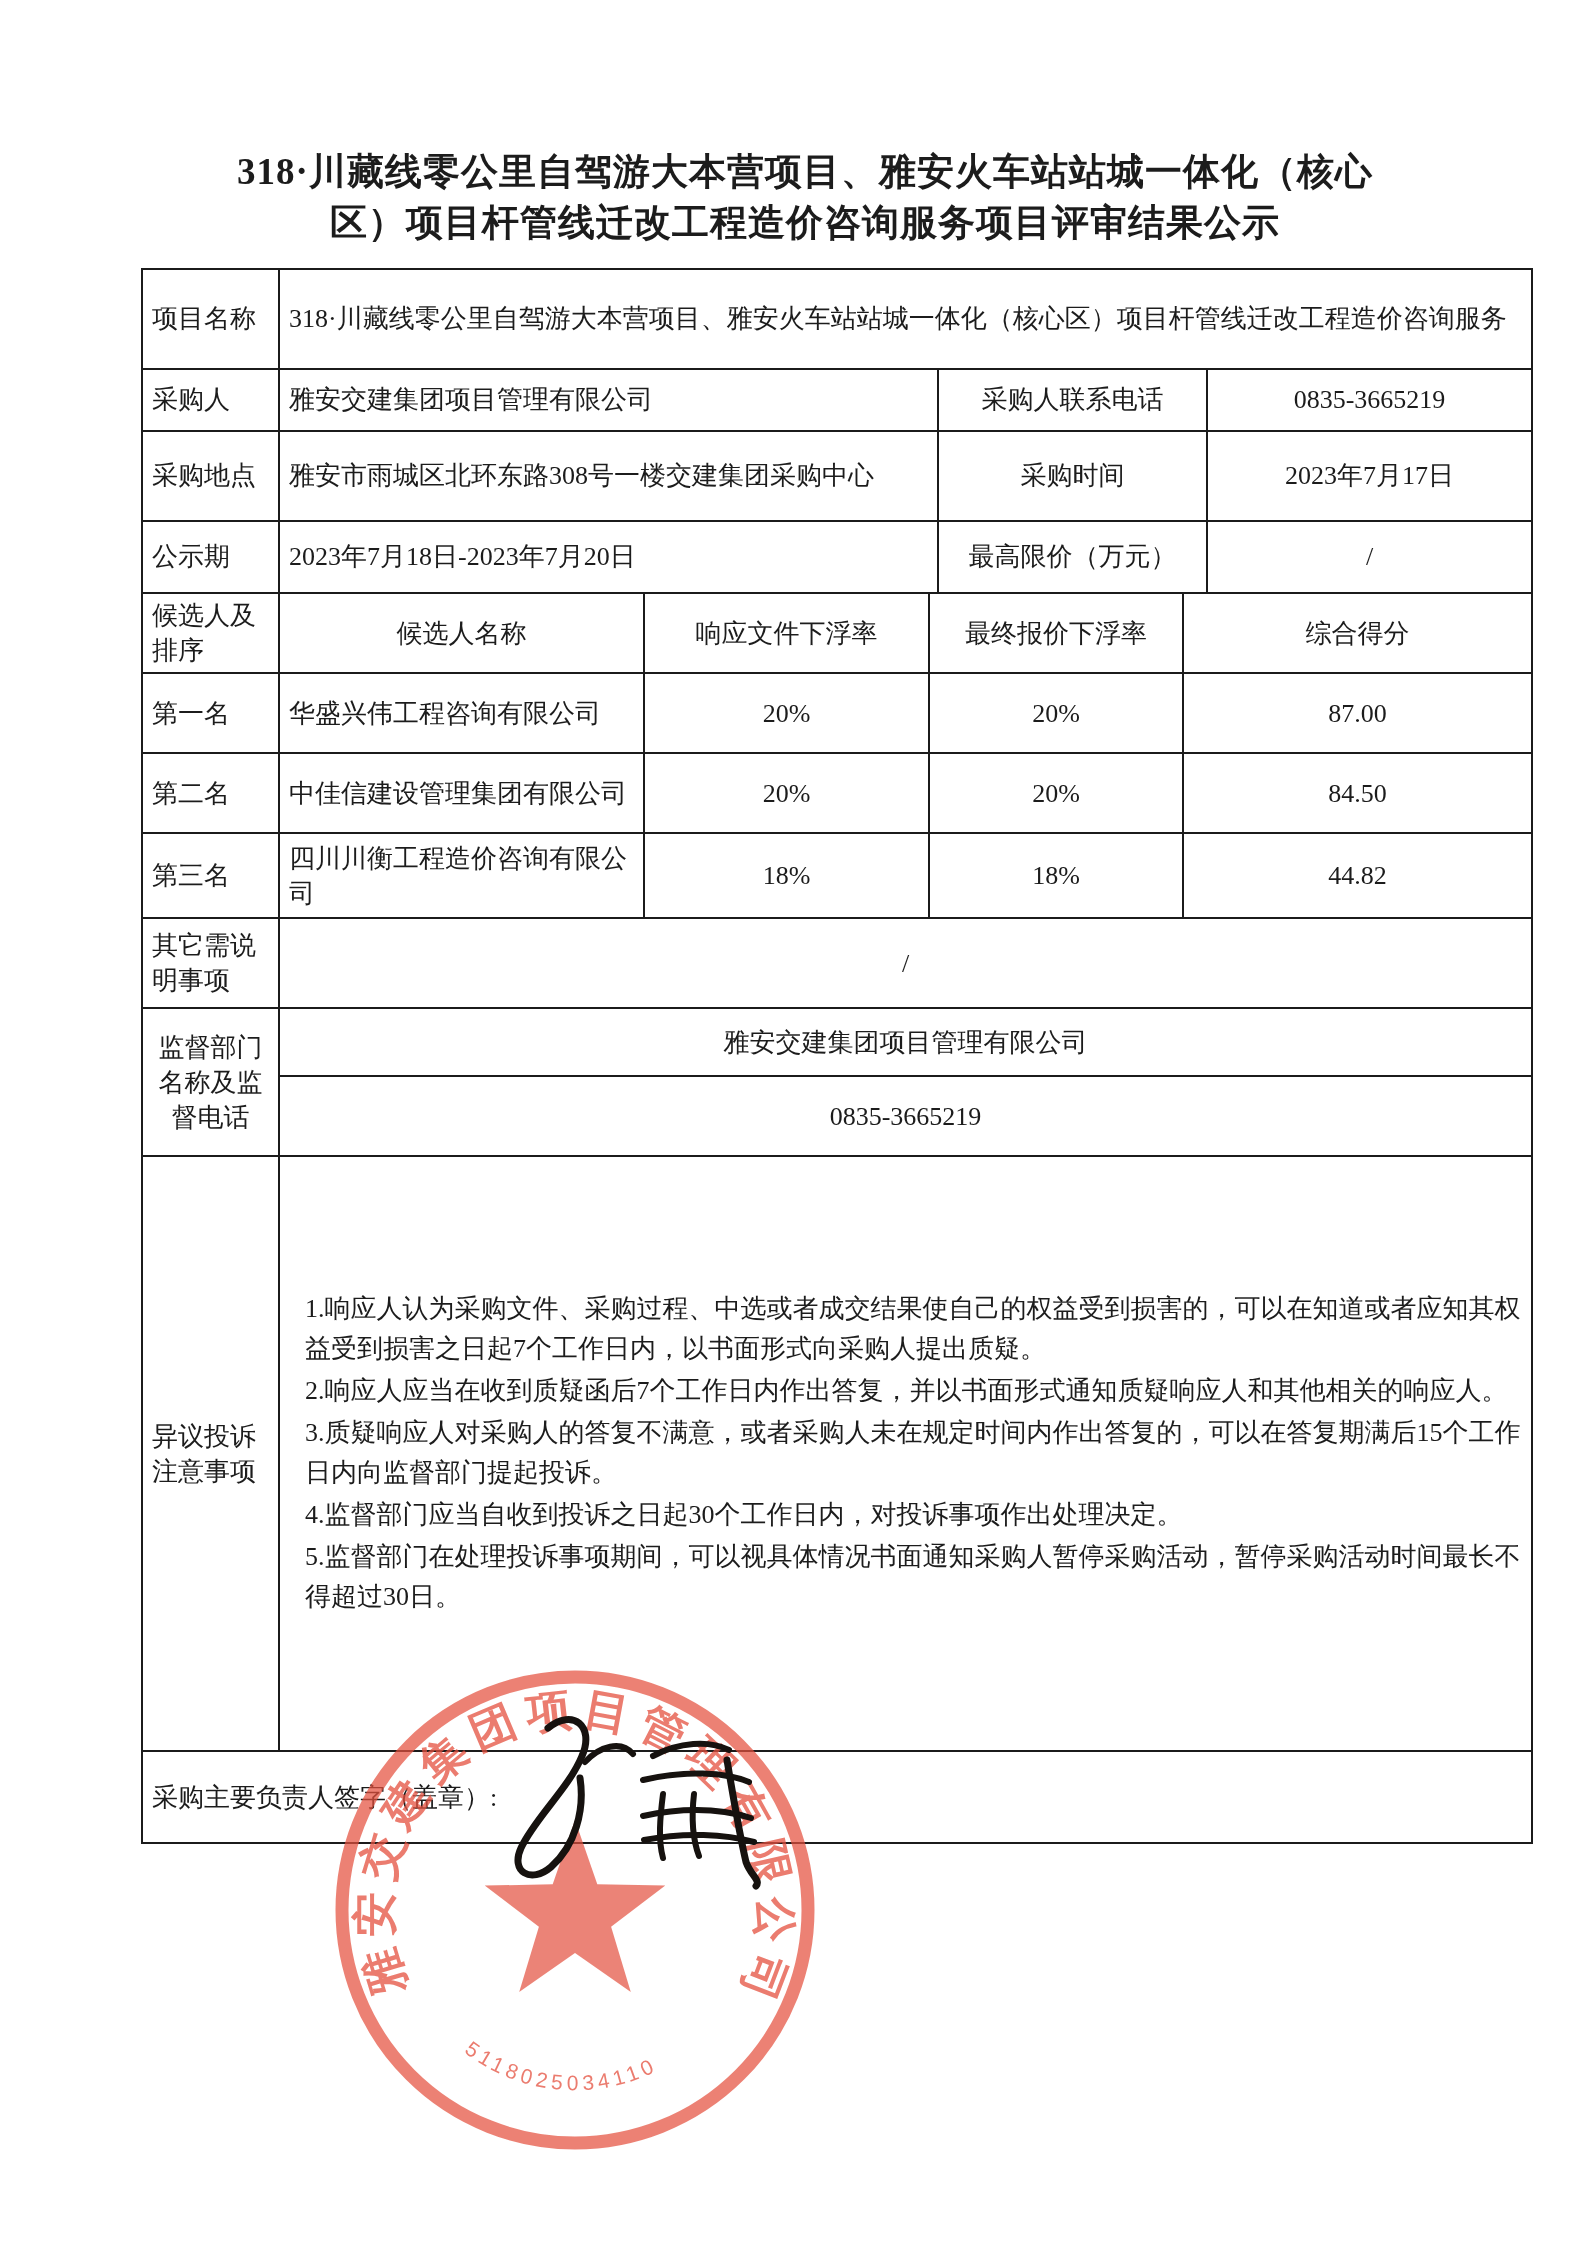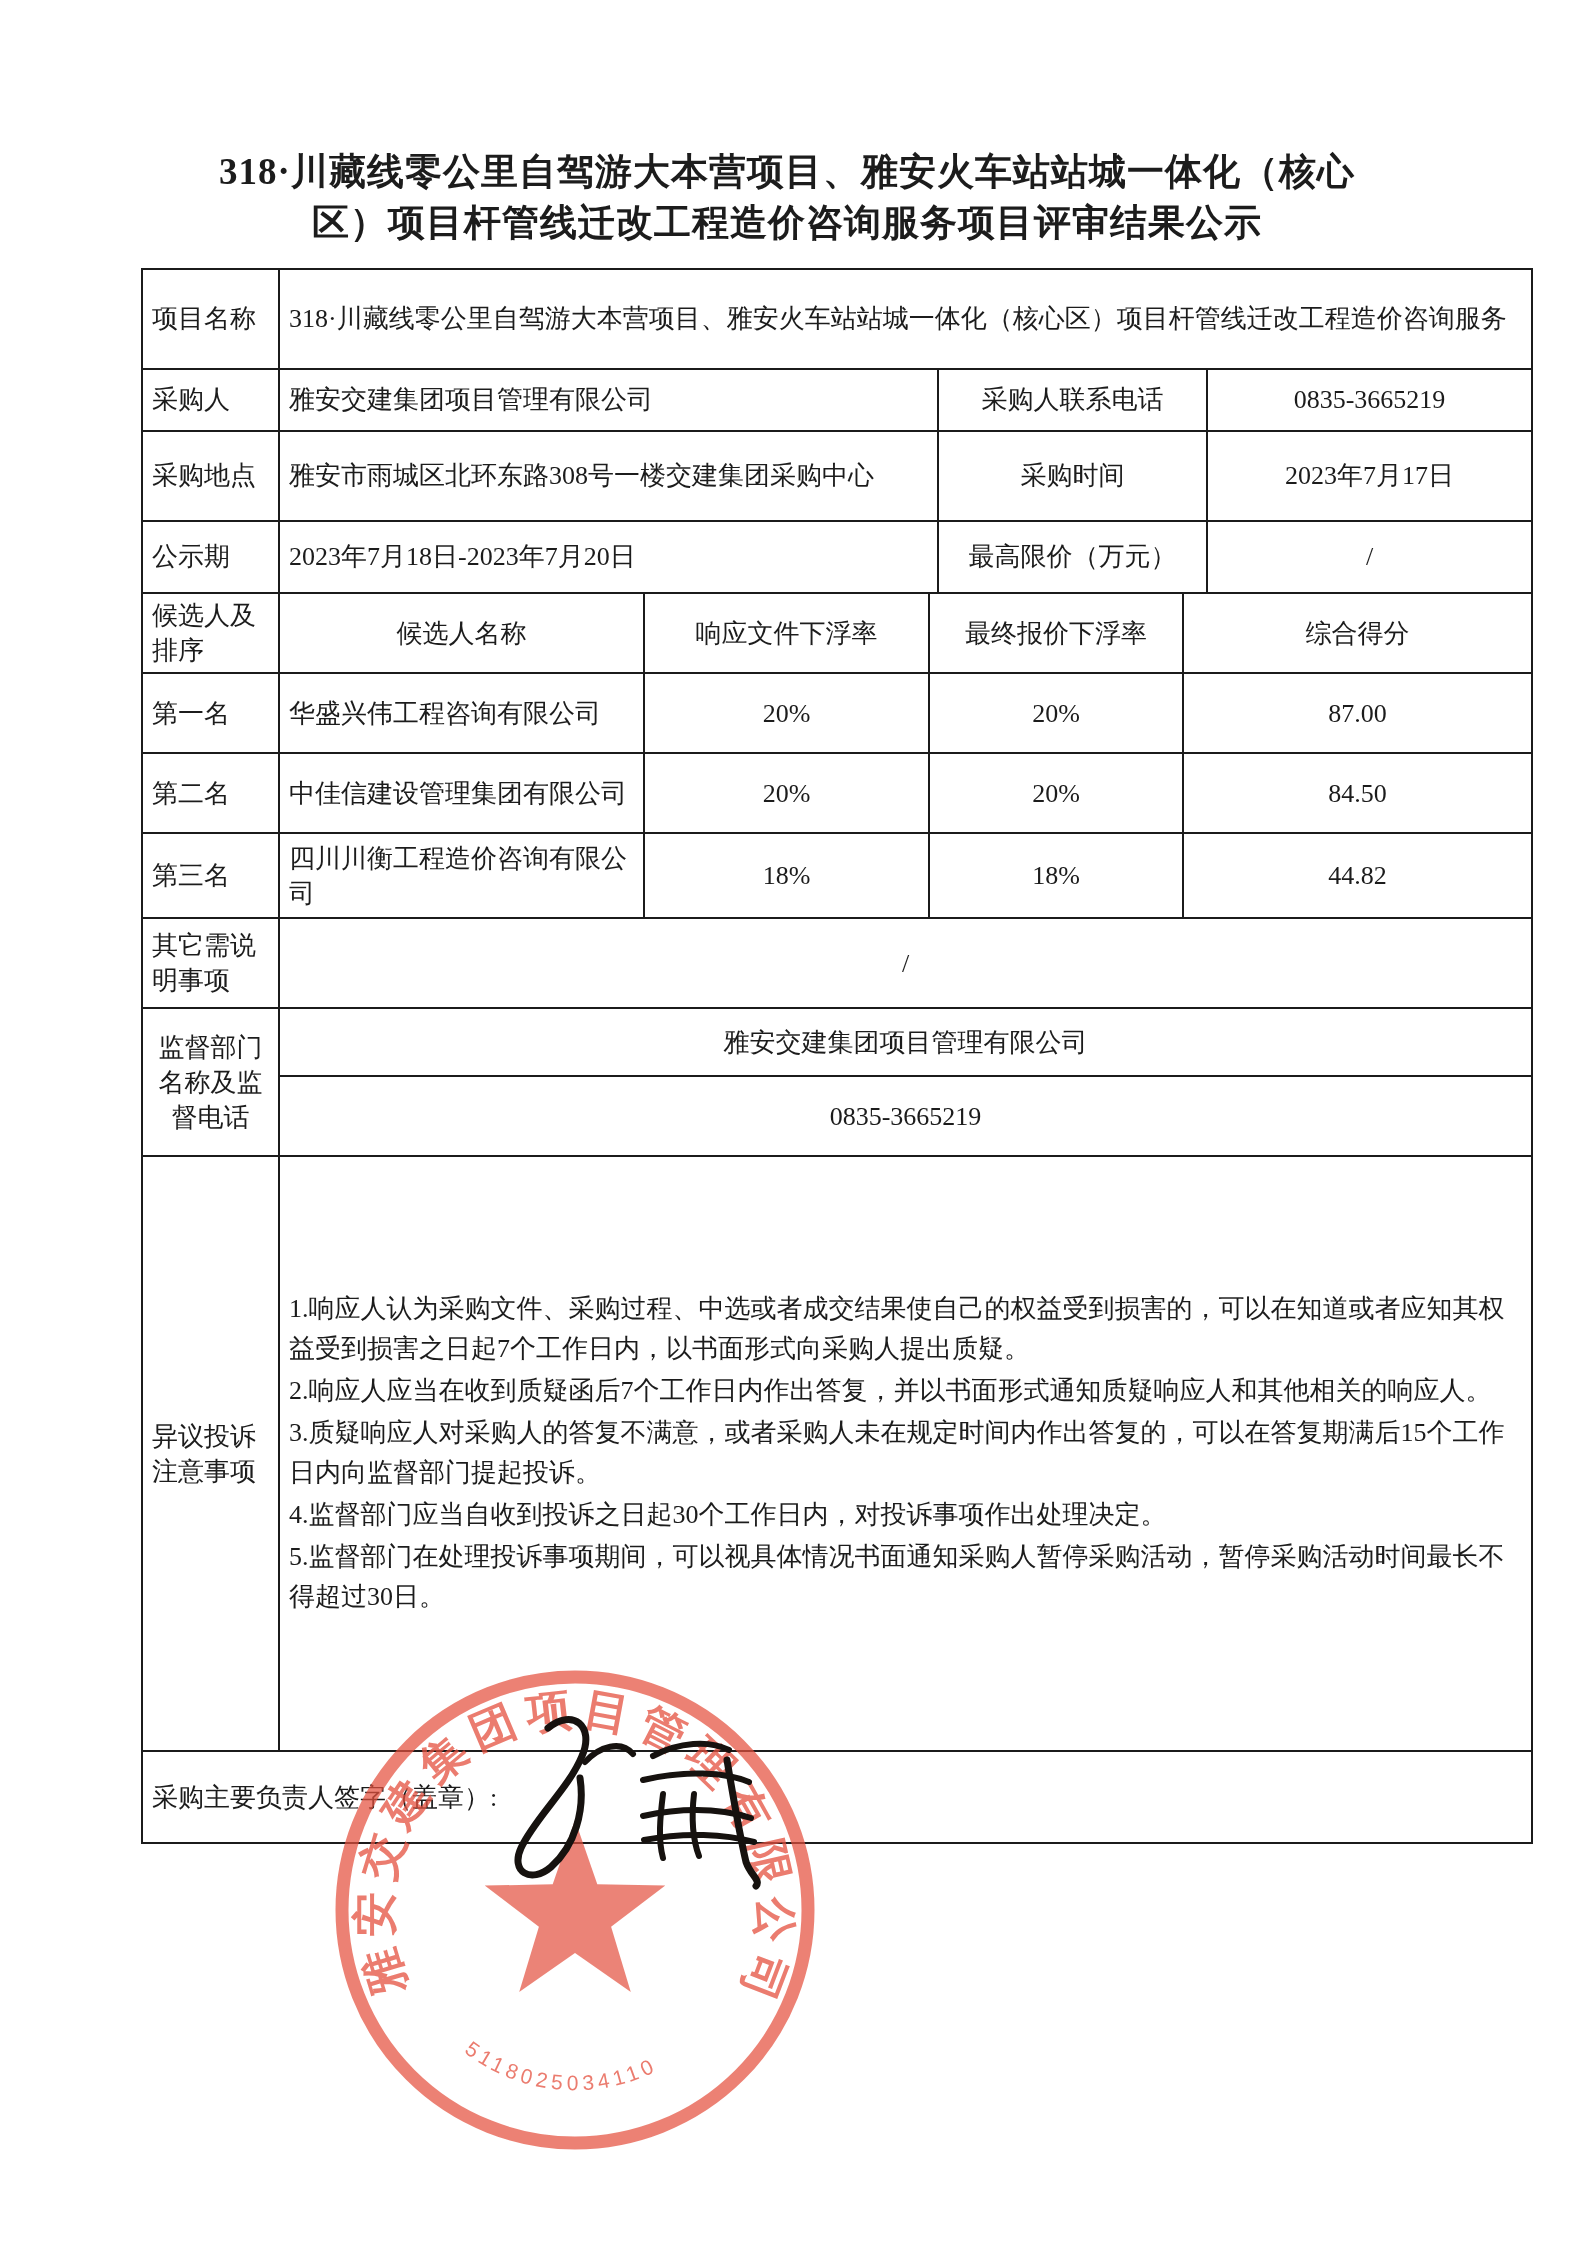--- a/index.html
+++ b/index.html
@@ -2,41 +2,41 @@
 <html><head>
 <meta charset="utf-8">
 <style>
   html,body{margin:0;padding:0;}
   body{
     width:1587px;height:2244px;background:#ffffff;position:relative;
     font-family:"Liberation Serif","DejaVu Serif",serif;color:#1c1c1c;
     overflow:hidden;
   }
   .page-title{
-    position:absolute;top:146px;left:197px;width:1180px;
+    position:absolute;top:146px;left:215px;width:1180px;
     text-align:center;font-size:37px;font-weight:bold;line-height:51px;
     letter-spacing:1px;
   }
   table.results{
     position:absolute;left:141px;top:268px;width:1390px;
     border-collapse:collapse;table-layout:fixed;
     border:1px solid #84cc16;
   }
   table.results td{
     border:2px solid #1b1b1b;
     padding:4px 9px;
     font-size:26px;line-height:1.35;
     vertical-align:middle;
     overflow:hidden;
     background:transparent;
   }
   td.lbl{padding:4px 6px;}
   td.ctr{text-align:center;}
   td.ctr3{text-align:center;}
-  .objection-text div{margin:0 0 2px 0;line-height:40px;}
+  .objection-text div{margin:0 0 2px 16px;line-height:40px;}
   .sign-cell{font-size:27px;padding-left:10px;}
   .stamp-svg,.signature-svg{position:absolute;pointer-events:none;}
   .stamp-svg{left:325px;top:1660px;opacity:0.88;}
   .signature-svg{left:493px;top:1700px;}
 </style>
 </head>
 <body>
 
 <div class="page-title">318·川藏线零公里自驾游大本营项目、雅安火车站站城一体化（核心区）项目杆管线迁改工程造价咨询服务项目评审结果公示</div>
 

